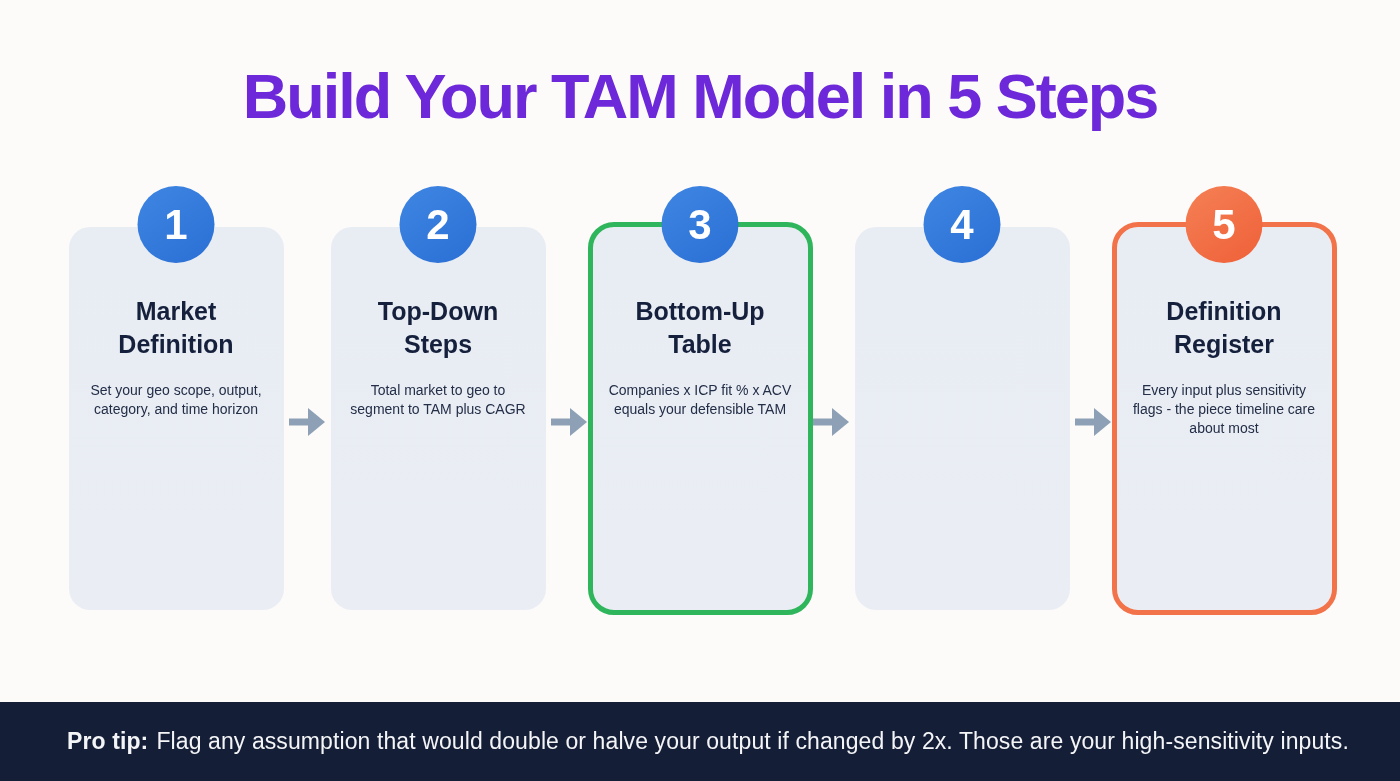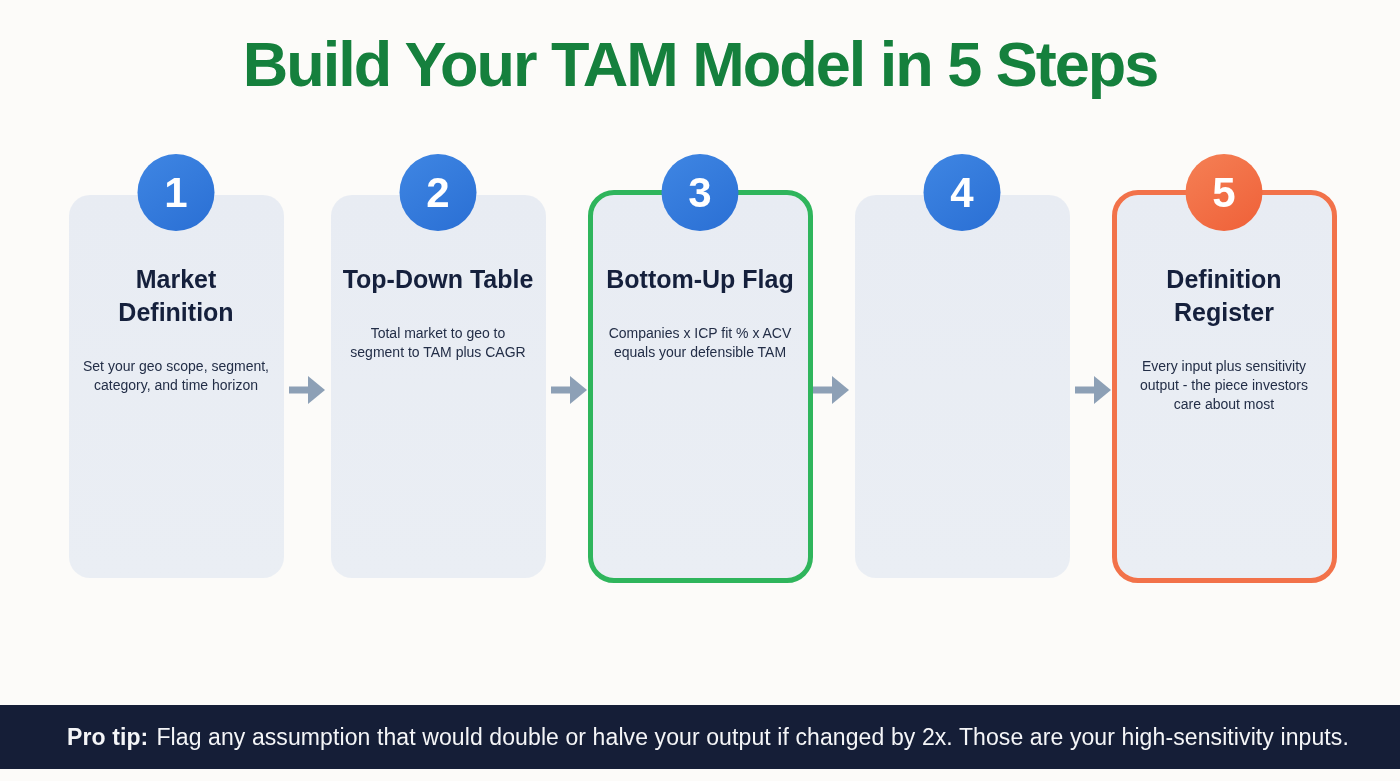--- a/index.html
+++ b/index.html
@@ -12,26 +12,26 @@
   }
 
   .page {
     position: relative;
     width: 1400px;
     height: 781px;
     background: #fcfbf9;
   }
 
   .main-title {
-    padding-top: 28px;
+    padding-top: 60px;
     text-align: center;
     font-size: 63px;
     font-weight: 700;
     letter-spacing: -2px;
-    color: #15803d;
+    color: #6d28d9;
   }
 
   .steps-row {
     position: relative;
     width: 1273px;
     margin: 50px auto 0 auto;
     display: flex;
     align-items: flex-start;
   }
 
@@ -70,21 +70,21 @@
 
   .step-badge.badge-orange {
     background: linear-gradient(145deg, #f58055 0%, #ef6038 100%);
   }
 
   .step-title {
     font-size: 25px;
     font-weight: 700;
     line-height: 1.32;
     color: #15203c;
-    margin-bottom: 28px;
+    margin-bottom: 20px;
   }
 
   .step-desc {
     font-size: 14px;
     line-height: 1.36;
     color: #232e47;
   }
 
   .arrow-gap {
     width: 37px;
@@ -92,23 +92,23 @@
     margin-top: 224px;             
     display: flex;
     justify-content: center;
   }
 
   .arrow-gap svg { display: block; }
 
   .footer-bar {
     position: absolute;
     left: 0;
-    bottom: 12px;
+    bottom: 0;
     width: 100%;
-    height: 64px;
+    height: 79px;
     background: #151e37;
     display: flex;
     align-items: center;
     justify-content: center;
     padding-left: 16px;
   }
 
   .footer-text {
     font-size: 23px;
     color: #f4f5f7;
@@ -126,46 +126,46 @@
 
 <div class="page">
 
   <h1 class="main-title">Build Your TAM Model in 5 Steps</h1>
 
   <div class="steps-row">
 
     <div class="step-card">
       <div class="step-badge">1</div>
       <div class="step-title">Market Definition</div>
-      <div class="step-desc">Set your geo scope, segment, category, and time horizon</div>
+      <div class="step-desc">Set your geo scope, output, category, and time horizon</div>
     </div>
 
     <div class="arrow-gap">
       <svg width="37" height="32" viewBox="0 0 37 32">
         <rect x="0" y="12.5" width="21" height="7" fill="#8da0b6"></rect>
         <polygon points="19,2 36,16 19,30" fill="#8da0b6"></polygon>
       </svg>
     </div>
 
     <div class="step-card">
       <div class="step-badge">2</div>
-      <div class="step-title">Top-Down Table</div>
+      <div class="step-title">Top-Down Steps</div>
       <div class="step-desc">Total market to geo to segment to TAM plus CAGR</div>
     </div>
 
     <div class="arrow-gap">
       <svg width="37" height="32" viewBox="0 0 37 32">
         <rect x="0" y="12.5" width="21" height="7" fill="#8da0b6"></rect>
         <polygon points="19,2 36,16 19,30" fill="#8da0b6"></polygon>
       </svg>
     </div>
 
     <div class="step-card accent-green">
       <div class="step-badge">3</div>
-      <div class="step-title">Bottom-Up Flag</div>
+      <div class="step-title">Bottom-Up Table</div>
       <div class="step-desc">Companies x ICP fit % x ACV equals your defensible TAM</div>
     </div>
 
     <div class="arrow-gap">
       <svg width="37" height="32" viewBox="0 0 37 32">
         <rect x="0" y="12.5" width="21" height="7" fill="#8da0b6"></rect>
         <polygon points="19,2 36,16 19,30" fill="#8da0b6"></polygon>
       </svg>
     </div>
 
@@ -176,21 +176,21 @@
     <div class="arrow-gap">
       <svg width="37" height="32" viewBox="0 0 37 32">
         <rect x="0" y="12.5" width="21" height="7" fill="#8da0b6"></rect>
         <polygon points="19,2 36,16 19,30" fill="#8da0b6"></polygon>
       </svg>
     </div>
 
     <div class="step-card accent-orange">
       <div class="step-badge badge-orange">5</div>
       <div class="step-title">Definition Register</div>
-      <div class="step-desc">Every input plus sensitivity output - the piece investors care about most</div>
+      <div class="step-desc">Every input plus sensitivity flags - the piece timeline care about most</div>
     </div>
 
   </div>
 
   <div class="footer-bar">
     <div class="footer-text">
       <span class="pro-label">Pro tip:</span><span>Flag any assumption that would double or halve your output if changed by 2x. Those are your high-sensitivity inputs.</span>
     </div>
   </div>
 

